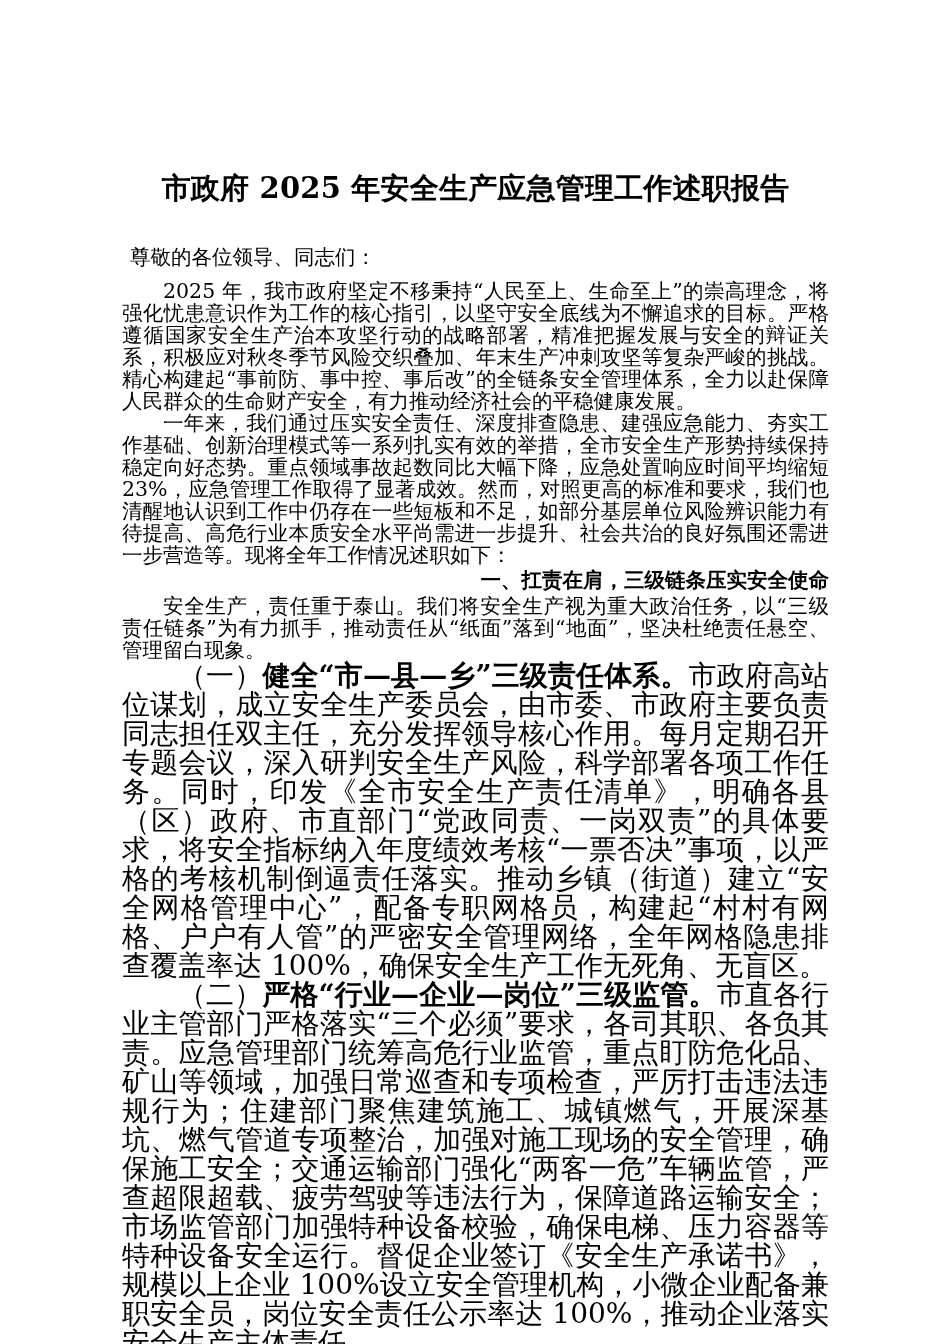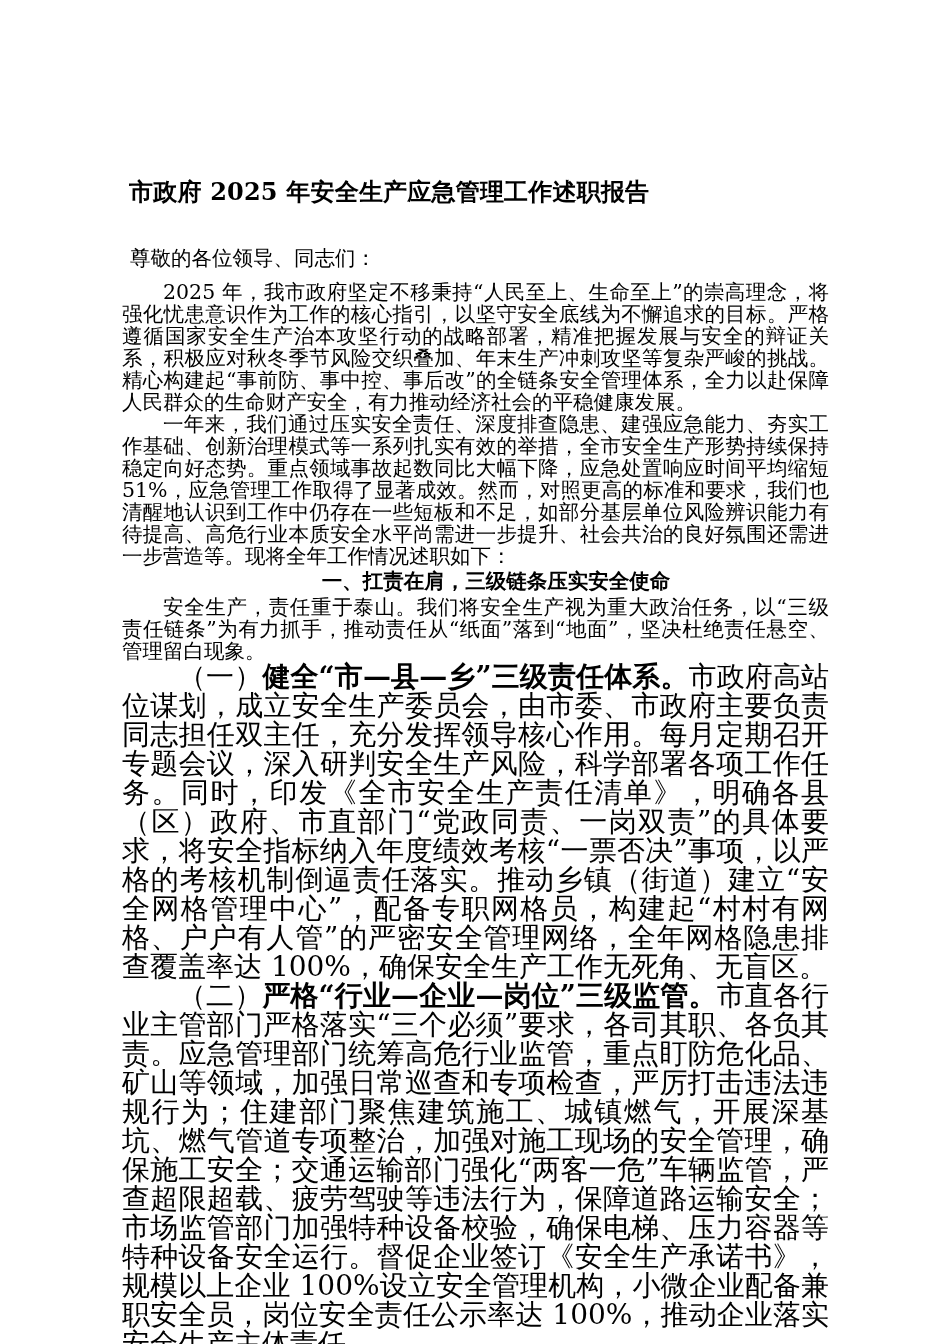--- a/index.html
+++ b/index.html
@@ -23,25 +23,26 @@
     background: #ffffff;
     overflow: hidden;
   }
   .content {
     position: absolute;
     left: 122px;
     top: 0;
     width: 707px;
   }
   .doc-title {
-    margin: 7px;
+    margin: 0;
     padding: 0;
-    font-size: 24px;
+    font-size: 29px;
     font-weight: bold;
     line-height: 1.25;
+    text-align: center;
     letter-spacing: 0.2px;
     padding-top: 170px;
     font-family: "DejaVu Serif", "Liberation Serif", serif;
   }
   .salutation {
     margin: 8px;
     padding-top: 29px;
     font-size: 20.5px;
     line-height: 29px;
     text-align: justify;
@@ -57,21 +58,21 @@
     text-indent: 2em;
     letter-spacing: 0;
     word-break: break-all;
   }
   p.section-heading {
     margin: 0;
     font-size: 20.5px;
     line-height: 29px;
     font-weight: bold;
     text-indent: 2em;
-    text-align: center;
+    text-align: right;
     letter-spacing: 0;
   }
   p.sub-para {
     margin: 0;
     font-size: 28px;
     line-height: 29px;
     text-align: justify;
     text-justify: inter-ideograph;
     text-indent: 2em;
     letter-spacing: 0;
@@ -89,21 +90,21 @@
 
 <div class="page">
   <div class="content">
 
     <h1 class="doc-title">市政府 2025 年安全生产应急管理工作述职报告</h1>
 
     <p class="salutation">尊敬的各位领导、同志们：</p>
 
     <p class="body-para">2025 年，我市政府坚定不移秉持“人民至上、生命至上”的崇高理念，将强化忧患意识作为工作的核心指引，以坚守安全底线为不懈追求的目标。严格遵循国家安全生产治本攻坚行动的战略部署，精准把握发展与安全的辩证关系，积极应对秋冬季节风险交织叠加、年末生产冲刺攻坚等复杂严峻的挑战。精心构建起“事前防、事中控、事后改”的全链条安全管理体系，全力以赴保障人民群众的生命财产安全，有力推动经济社会的平稳健康发展。</p>
 
-    <p class="body-para">一年来，我们通过压实安全责任、深度排查隐患、建强应急能力、夯实工作基础、创新治理模式等一系列扎实有效的举措，全市安全生产形势持续保持稳定向好态势。重点领域事故起数同比大幅下降，应急处置响应时间平均缩短 51%，应急管理工作取得了显著成效。然而，对照更高的标准和要求，我们也清醒地认识到工作中仍存在一些短板和不足，如部分基层单位风险辨识能力有待提高、高危行业本质安全水平尚需进一步提升、社会共治的良好氛围还需进一步营造等。现将全年工作情况述职如下：</p>
+    <p class="body-para">一年来，我们通过压实安全责任、深度排查隐患、建强应急能力、夯实工作基础、创新治理模式等一系列扎实有效的举措，全市安全生产形势持续保持稳定向好态势。重点领域事故起数同比大幅下降，应急处置响应时间平均缩短 23%，应急管理工作取得了显著成效。然而，对照更高的标准和要求，我们也清醒地认识到工作中仍存在一些短板和不足，如部分基层单位风险辨识能力有待提高、高危行业本质安全水平尚需进一步提升、社会共治的良好氛围还需进一步营造等。现将全年工作情况述职如下：</p>
 
     <p class="section-heading">一、扛责在肩，三级链条压实安全使命</p>
 
     <p class="body-para">安全生产，责任重于泰山。我们将安全生产视为重大政治任务，以“三级责任链条”为有力抓手，推动责任从“纸面”落到“地面”，坚决杜绝责任悬空、管理留白现象。</p>
 
     <p class="sub-para">
       <span class="sub-num">（一）</span><span class="sub-lead">健全“市—县—乡”三级责任体系。</span><span>市政府高站位谋划，成立安全生产委员会，由市委、市政府主要负责同志担任双主任，充分发挥领导核心作用。每月定期召开专题会议，深入研判安全生产风险，科学部署各项工作任务。同时，印发《全市安全生产责任清单》，明确各县（区）政府、市直部门“党政同责、一岗双责”的具体要求，将安全指标纳入年度绩效考核“一票否决”事项，以严格的考核机制倒逼责任落实。推动乡镇（街道）建立“安全网格管理中心”，配备专职网格员，构建起“村村有网格、户户有人管”的严密安全管理网络，全年网格隐患排查覆盖率达 100%，确保安全生产工作无死角、无盲区。</span>
     </p>
 
     <p class="sub-para">

